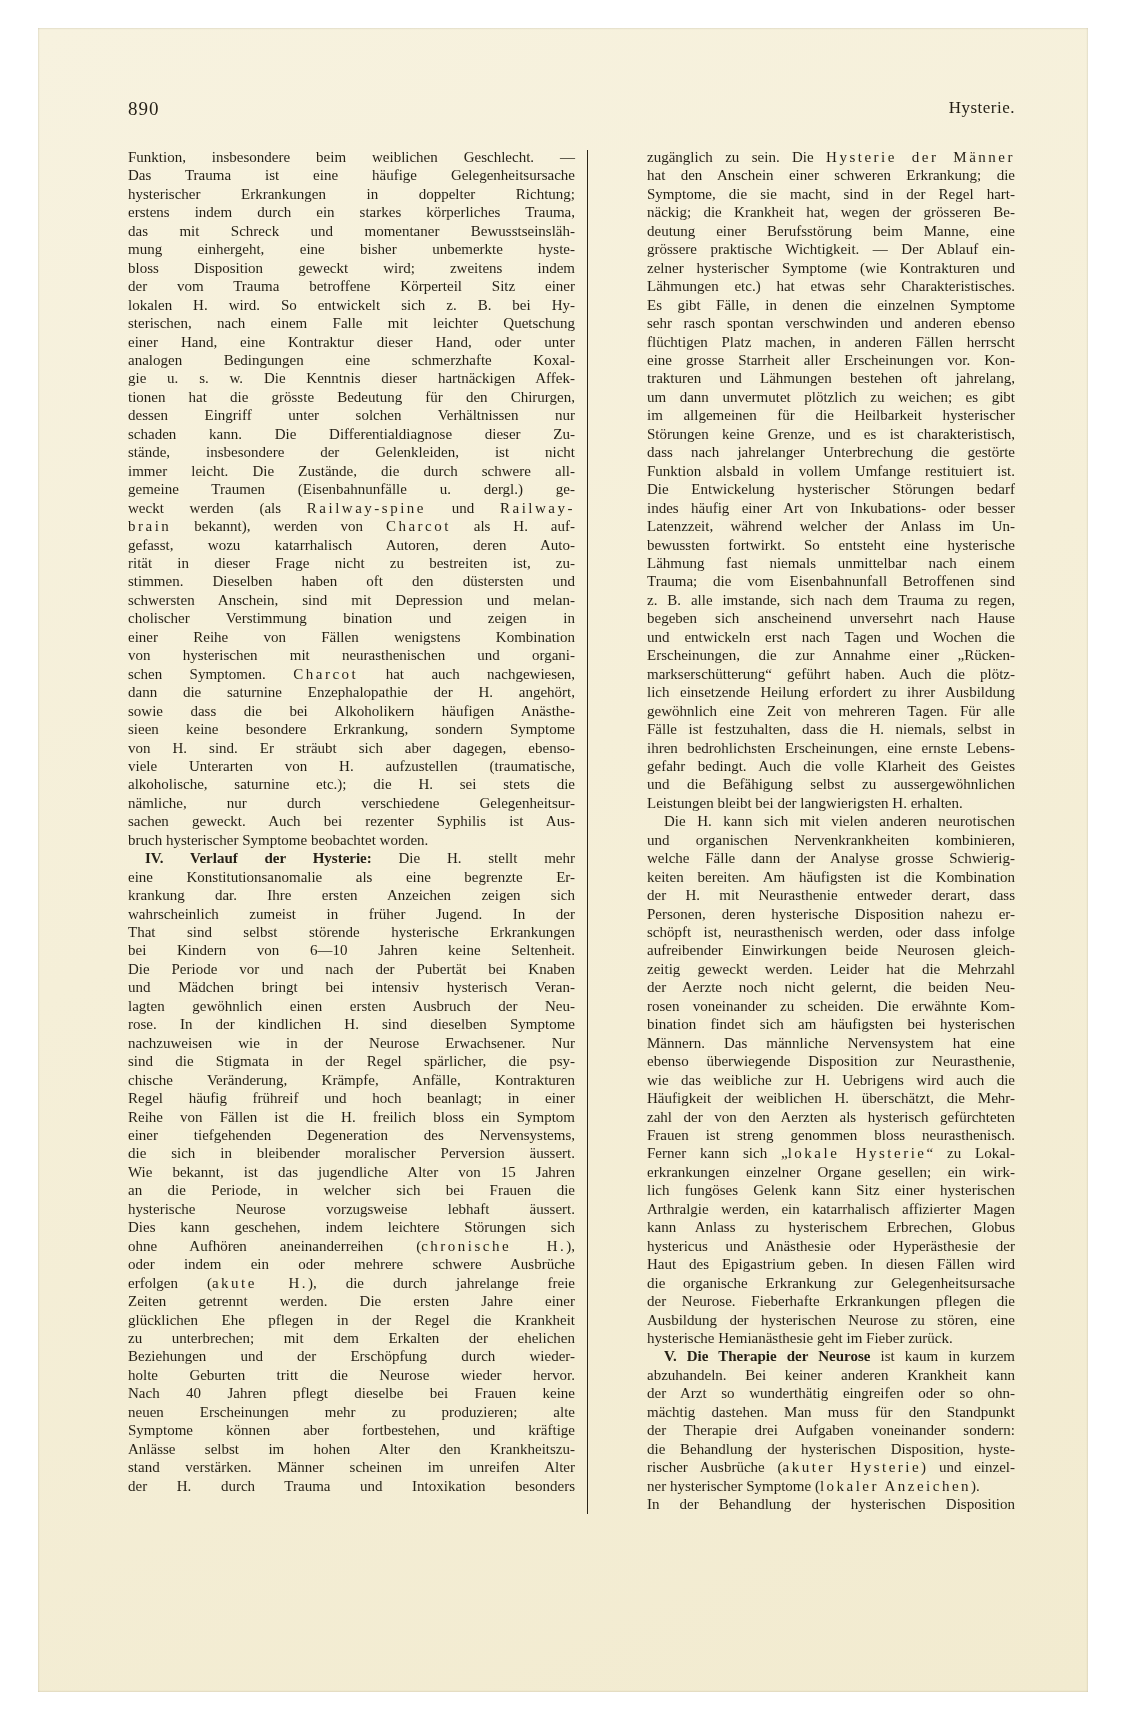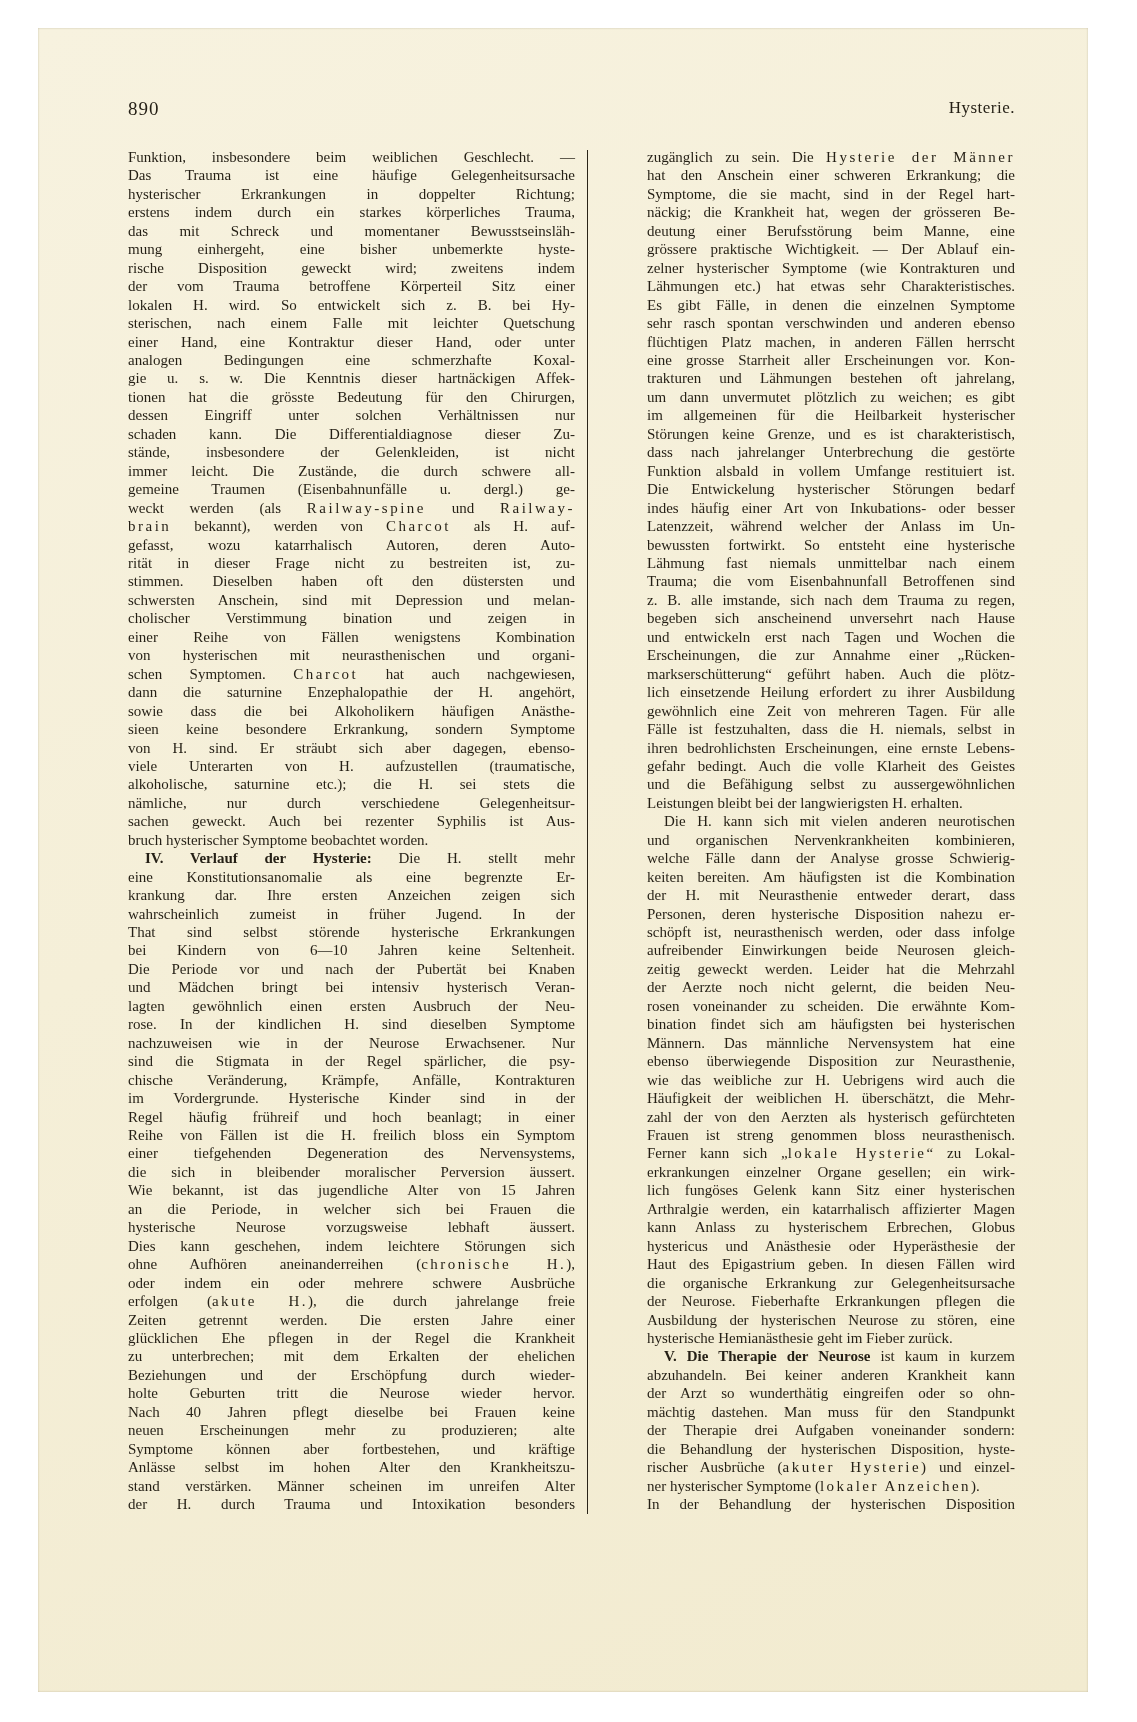--- a/index.html
+++ b/index.html
@@ -37,21 +37,21 @@
       <div class="runtitle">Hysterie.</div>
     </div>
     <div class="textblock">
       <div class="col col-left">
           <div class="line"><span>Funktion, insbesondere beim weiblichen Geschlecht. —</span></div>
           <div class="line"><span>Das Trauma ist eine häufige Gelegenheitsursache</span></div>
           <div class="line"><span>hysterischer Erkrankungen in doppelter Richtung;</span></div>
           <div class="line"><span>erstens indem durch ein starkes körperliches Trauma,</span></div>
           <div class="line"><span>das mit Schreck und momentaner Bewusstseinsläh-</span></div>
           <div class="line"><span>mung einhergeht, eine bisher unbemerkte hyste-</span></div>
-          <div class="line"><span>rische Disposition geweckt wird; zweitens indem</span></div>
+          <div class="line"><span>bloss Disposition geweckt wird; zweitens indem</span></div>
           <div class="line"><span>der vom Trauma betroffene Körperteil Sitz einer</span></div>
           <div class="line"><span>lokalen H. wird. So entwickelt sich z. B. bei Hy-</span></div>
           <div class="line"><span>sterischen, nach einem Falle mit leichter Quetschung</span></div>
           <div class="line"><span>einer Hand, eine Kontraktur dieser Hand, oder unter</span></div>
           <div class="line"><span>analogen Bedingungen eine schmerzhafte Koxal-</span></div>
           <div class="line"><span>gie u. s. w. Die Kenntnis dieser hartnäckigen Affek-</span></div>
           <div class="line"><span>tionen hat die grösste Bedeutung für den Chirurgen,</span></div>
           <div class="line"><span>dessen Eingriff unter solchen Verhältnissen nur</span></div>
           <div class="line"><span>schaden kann. Die Differentialdiagnose dieser Zu-</span></div>
           <div class="line"><span>stände, insbesondere der Gelenkleiden, ist nicht</span></div>
@@ -82,21 +82,20 @@
           <div class="line"><span>wahrscheinlich zumeist in früher Jugend. In der</span></div>
           <div class="line"><span>That sind selbst störende hysterische Erkrankungen</span></div>
           <div class="line"><span>bei Kindern von 6—10 Jahren keine Seltenheit.</span></div>
           <div class="line"><span>Die Periode vor und nach der Pubertät bei Knaben</span></div>
           <div class="line"><span>und Mädchen bringt bei intensiv hysterisch Veran-</span></div>
           <div class="line"><span>lagten gewöhnlich einen ersten Ausbruch der Neu-</span></div>
           <div class="line"><span>rose. In der kindlichen H. sind dieselben Symptome</span></div>
           <div class="line"><span>nachzuweisen wie in der Neurose Erwachsener. Nur</span></div>
           <div class="line"><span>sind die Stigmata in der Regel spärlicher, die psy-</span></div>
           <div class="line"><span>chische Veränderung, Krämpfe, Anfälle, Kontrakturen</span></div>
-          <div class="line"><span>im Vordergrunde. Hysterische Kinder sind in der</span></div>
           <div class="line"><span>Regel häufig frühreif und hoch beanlagt; in einer</span></div>
           <div class="line"><span>Reihe von Fällen ist die H. freilich bloss ein Symptom</span></div>
           <div class="line"><span>einer tiefgehenden Degeneration des Nervensystems,</span></div>
           <div class="line"><span>die sich in bleibender moralischer Perversion äussert.</span></div>
           <div class="line"><span>Wie bekannt, ist das jugendliche Alter von 15 Jahren</span></div>
           <div class="line"><span>an die Periode, in welcher sich bei Frauen die</span></div>
           <div class="line"><span>hysterische Neurose vorzugsweise lebhaft äussert.</span></div>
           <div class="line"><span>Dies kann geschehen, indem leichtere Störungen sich</span></div>
           <div class="line"><span>ohne Aufhören aneinanderreihen (</span><span class="g">chronische H.</span><span>),</span></div>
           <div class="line"><span>oder indem ein oder mehrere schwere Ausbrüche</span></div>

